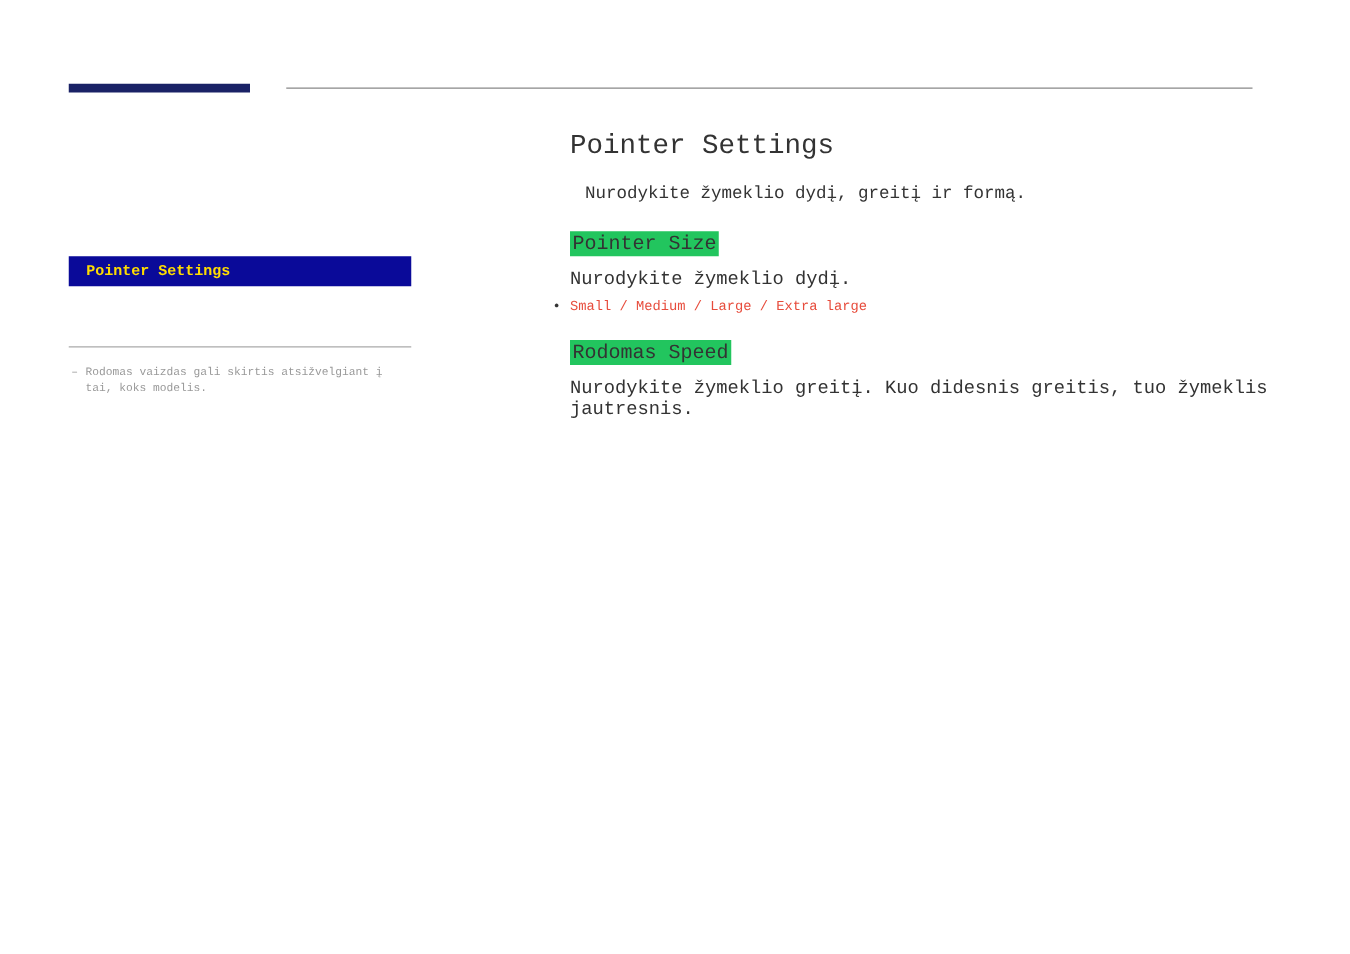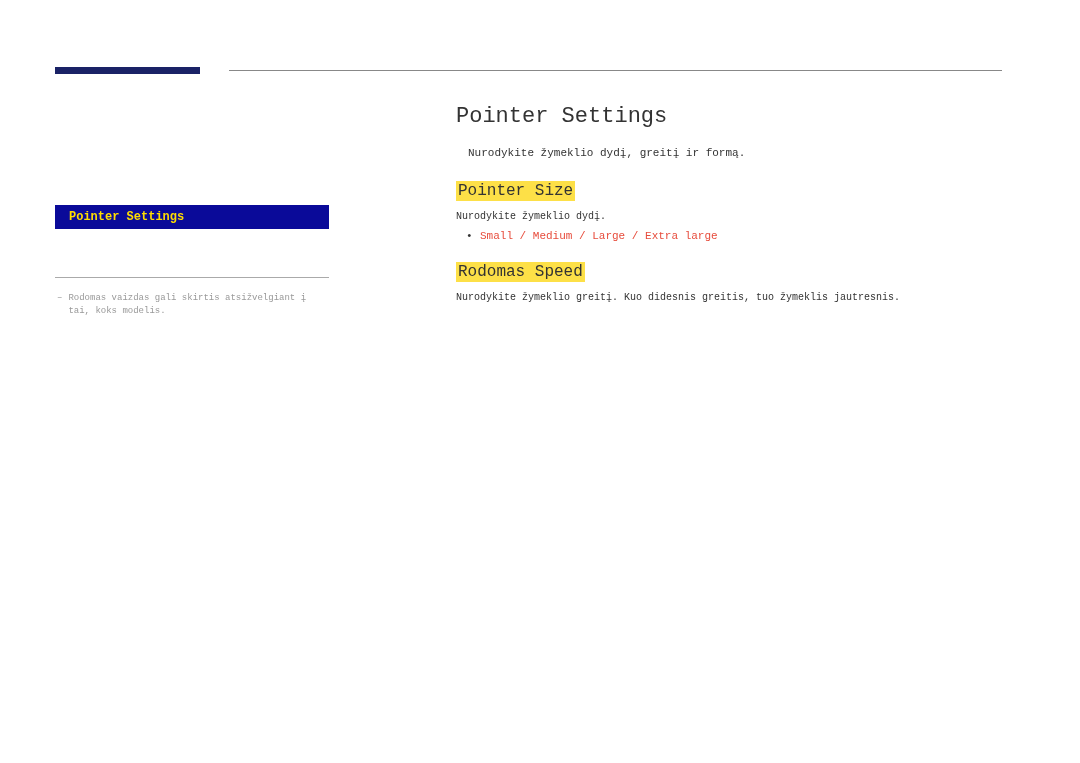--- a/index.html
+++ b/index.html
@@ -69,42 +69,41 @@
       top: 104px;
       width: 560px;
     }
     .main-title {
       font-size: 22px;
       color: #333;
       font-weight: normal;
       margin-bottom: 18px;
     }
     .intro-text {
-      font-size: 11px;
+      font-size: 14px;
       color: #333;
       margin-bottom: 22px;
       padding-left: 12px;
     }
     .section-title {
       display: inline-block;
       font-size: 16px;
       color: #333;
-      background: #fde047;
+      background: #22c55e;
       padding: 1px 2px;
       margin-bottom: 10px;
       font-weight: normal;
     }
     .section-desc {
-      font-size: 10px;
+      font-size: 15px;
       color: #333;
       margin-bottom: 8px;
     }
     .bullet-item {
       font-size: 11px;
-      margin-left: 24px;
       margin-bottom: 20px;
       position: relative;
     }
     .bullet-item::before {
       content: "•";
       position: absolute;
       left: -14px;
       color: #333;
     }
     .highlight-red {

